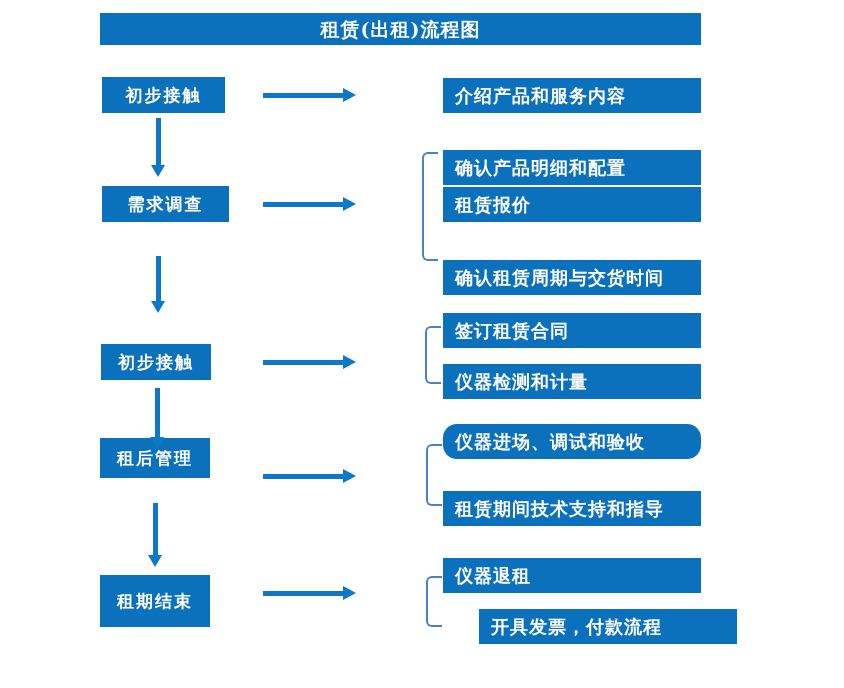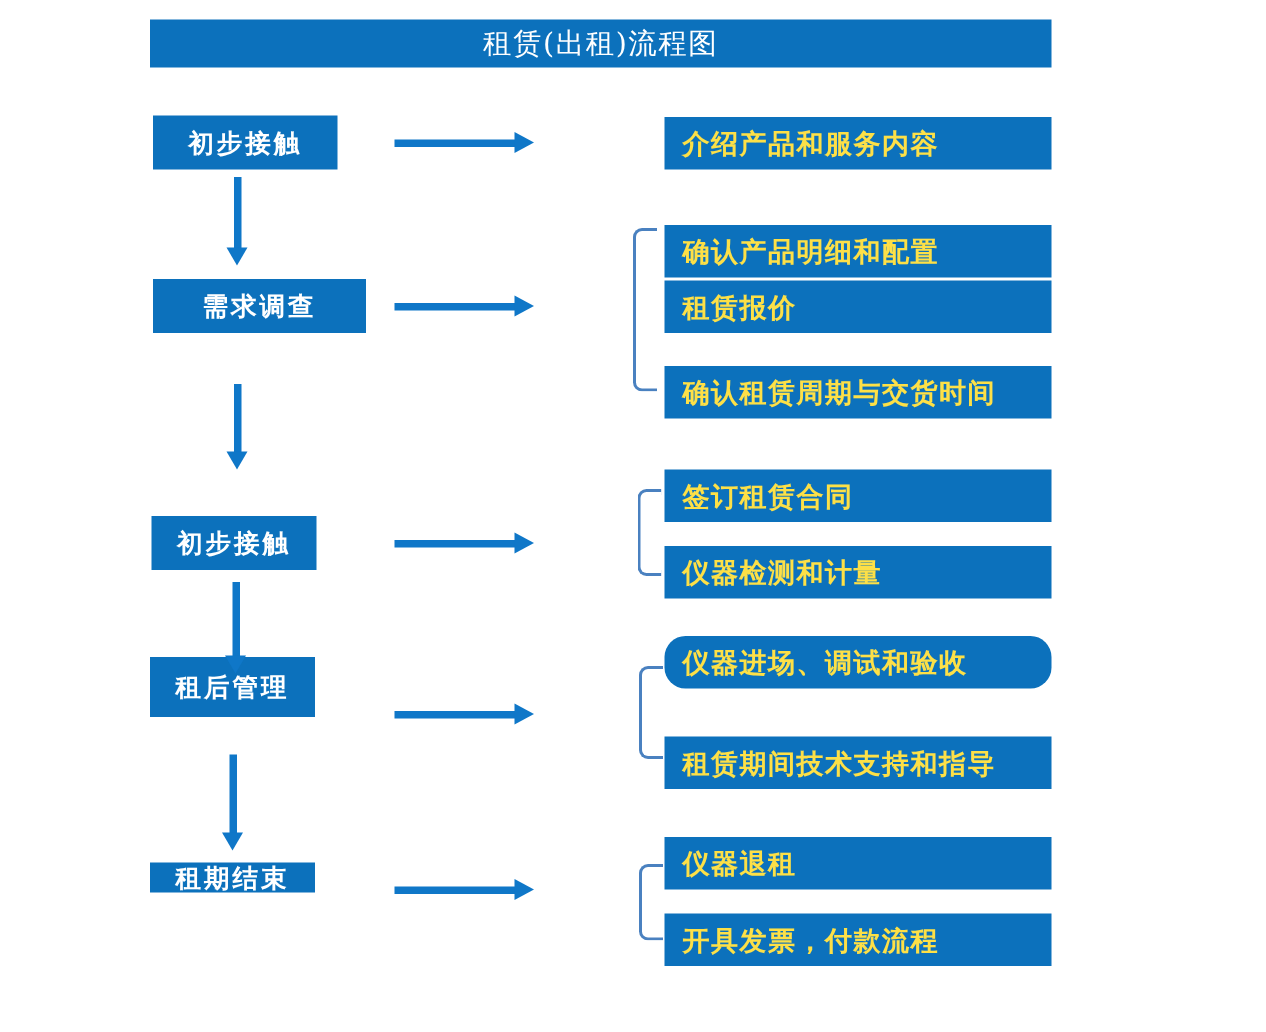--- a/index.html
+++ b/index.html
@@ -10,32 +10,32 @@
   *{margin:0;padding:0;box-sizing:border-box;}
   html,body{background:#fff;}
   body{
     width:844px;height:688px;position:relative;overflow:hidden;
     font-family:"DejaVu Serif","Liberation Serif",serif;
   }
   .abs{position:absolute;}
   .title-bar{
     left:100px;top:13px;width:601px;height:32px;
     background:var(--box-blue);color:#fff;
-    font-size:19px;font-weight:normal;text-align:center;line-height:32px;
+    font-size:19px;font-weight:bold;text-align:center;line-height:32px;
     letter-spacing:1px;
   }
   .stage-box{
     background:var(--box-blue);color:#fff;
     font-size:17px;font-weight:bold;text-align:center;
     display:flex;align-items:center;justify-content:center;
     letter-spacing:2px;
   }
   .detail-box{
     left:443px;width:258px;height:35px;
-    background:var(--box-blue);color:#fde047;
+    background:var(--box-blue);color:#ffffff;
     font-size:18px;font-weight:bold;
     display:flex;align-items:center;
     padding-left:12px;letter-spacing:1px;
   }
   .hshaft{height:5px;background:var(--arrow-blue);}
   .hhead{
     width:0;height:0;
     border-left:13px solid var(--arrow-blue);
     border-top:7px solid transparent;
     border-bottom:7px solid transparent;
@@ -55,35 +55,35 @@
     border-radius:6px 0 0 6px;
     background:transparent;
   }
 </style>
 </head>
 <body>
 
 <div class="abs title-bar">租赁(出租)流程图</div>
 
 <div class="abs stage-box" style="left:102px;top:77px;width:123px;height:36px;">初步接触</div>
-<div class="abs stage-box" style="left:102px;top:186px;width:142px;height:36px;">需求调查</div>
+<div class="abs stage-box" style="left:102px;top:186px;width:127px;height:36px;">需求调查</div>
 <div class="abs stage-box" style="left:101px;top:344px;width:110px;height:36px;">初步接触</div>
 <div class="abs stage-box" style="left:100px;top:438px;width:110px;height:40px;">租后管理</div>
-<div class="abs stage-box" style="left:100px;top:575px;width:110px;height:20px;">租期结束</div>
+<div class="abs stage-box" style="left:100px;top:575px;width:110px;height:52px;">租期结束</div>
 
 <div class="abs detail-box" style="top:78px;">介绍产品和服务内容</div>
 <div class="abs detail-box" style="top:135px;margin-top:15px;">确认产品明细和配置</div>
 <div class="abs detail-box" style="top:187px;">租赁报价</div>
-<div class="abs detail-box" style="top:244px;">确认租赁周期与交货时间</div>
+<div class="abs detail-box" style="top:260px;">确认租赁周期与交货时间</div>
 <div class="abs detail-box" style="top:313px;">签订租赁合同</div>
 <div class="abs detail-box" style="top:364px;">仪器检测和计量</div>
 <div class="abs detail-box" style="top:424px;border-radius:14px;">仪器进场、调试和验收</div>
 <div class="abs detail-box" style="top:491px;">租赁期间技术支持和指导</div>
 <div class="abs detail-box" style="top:558px;">仪器退租</div>
-<div class="abs detail-box" style="top:609px;">开具发票，付款流程</div>
+<div class="abs detail-box" style="top:609px;margin-left:36px;">开具发票，付款流程</div>
 
 <div class="abs hshaft" style="left:263px;top:93px;width:81px;"></div>
 <div class="abs hhead" style="left:343px;top:88px;"></div>
 
 <div class="abs hshaft" style="left:263px;top:202px;width:81px;"></div>
 <div class="abs hhead" style="left:343px;top:197px;"></div>
 
 <div class="abs hshaft" style="left:263px;top:360px;width:81px;"></div>
 <div class="abs hhead" style="left:343px;top:355px;"></div>
 

